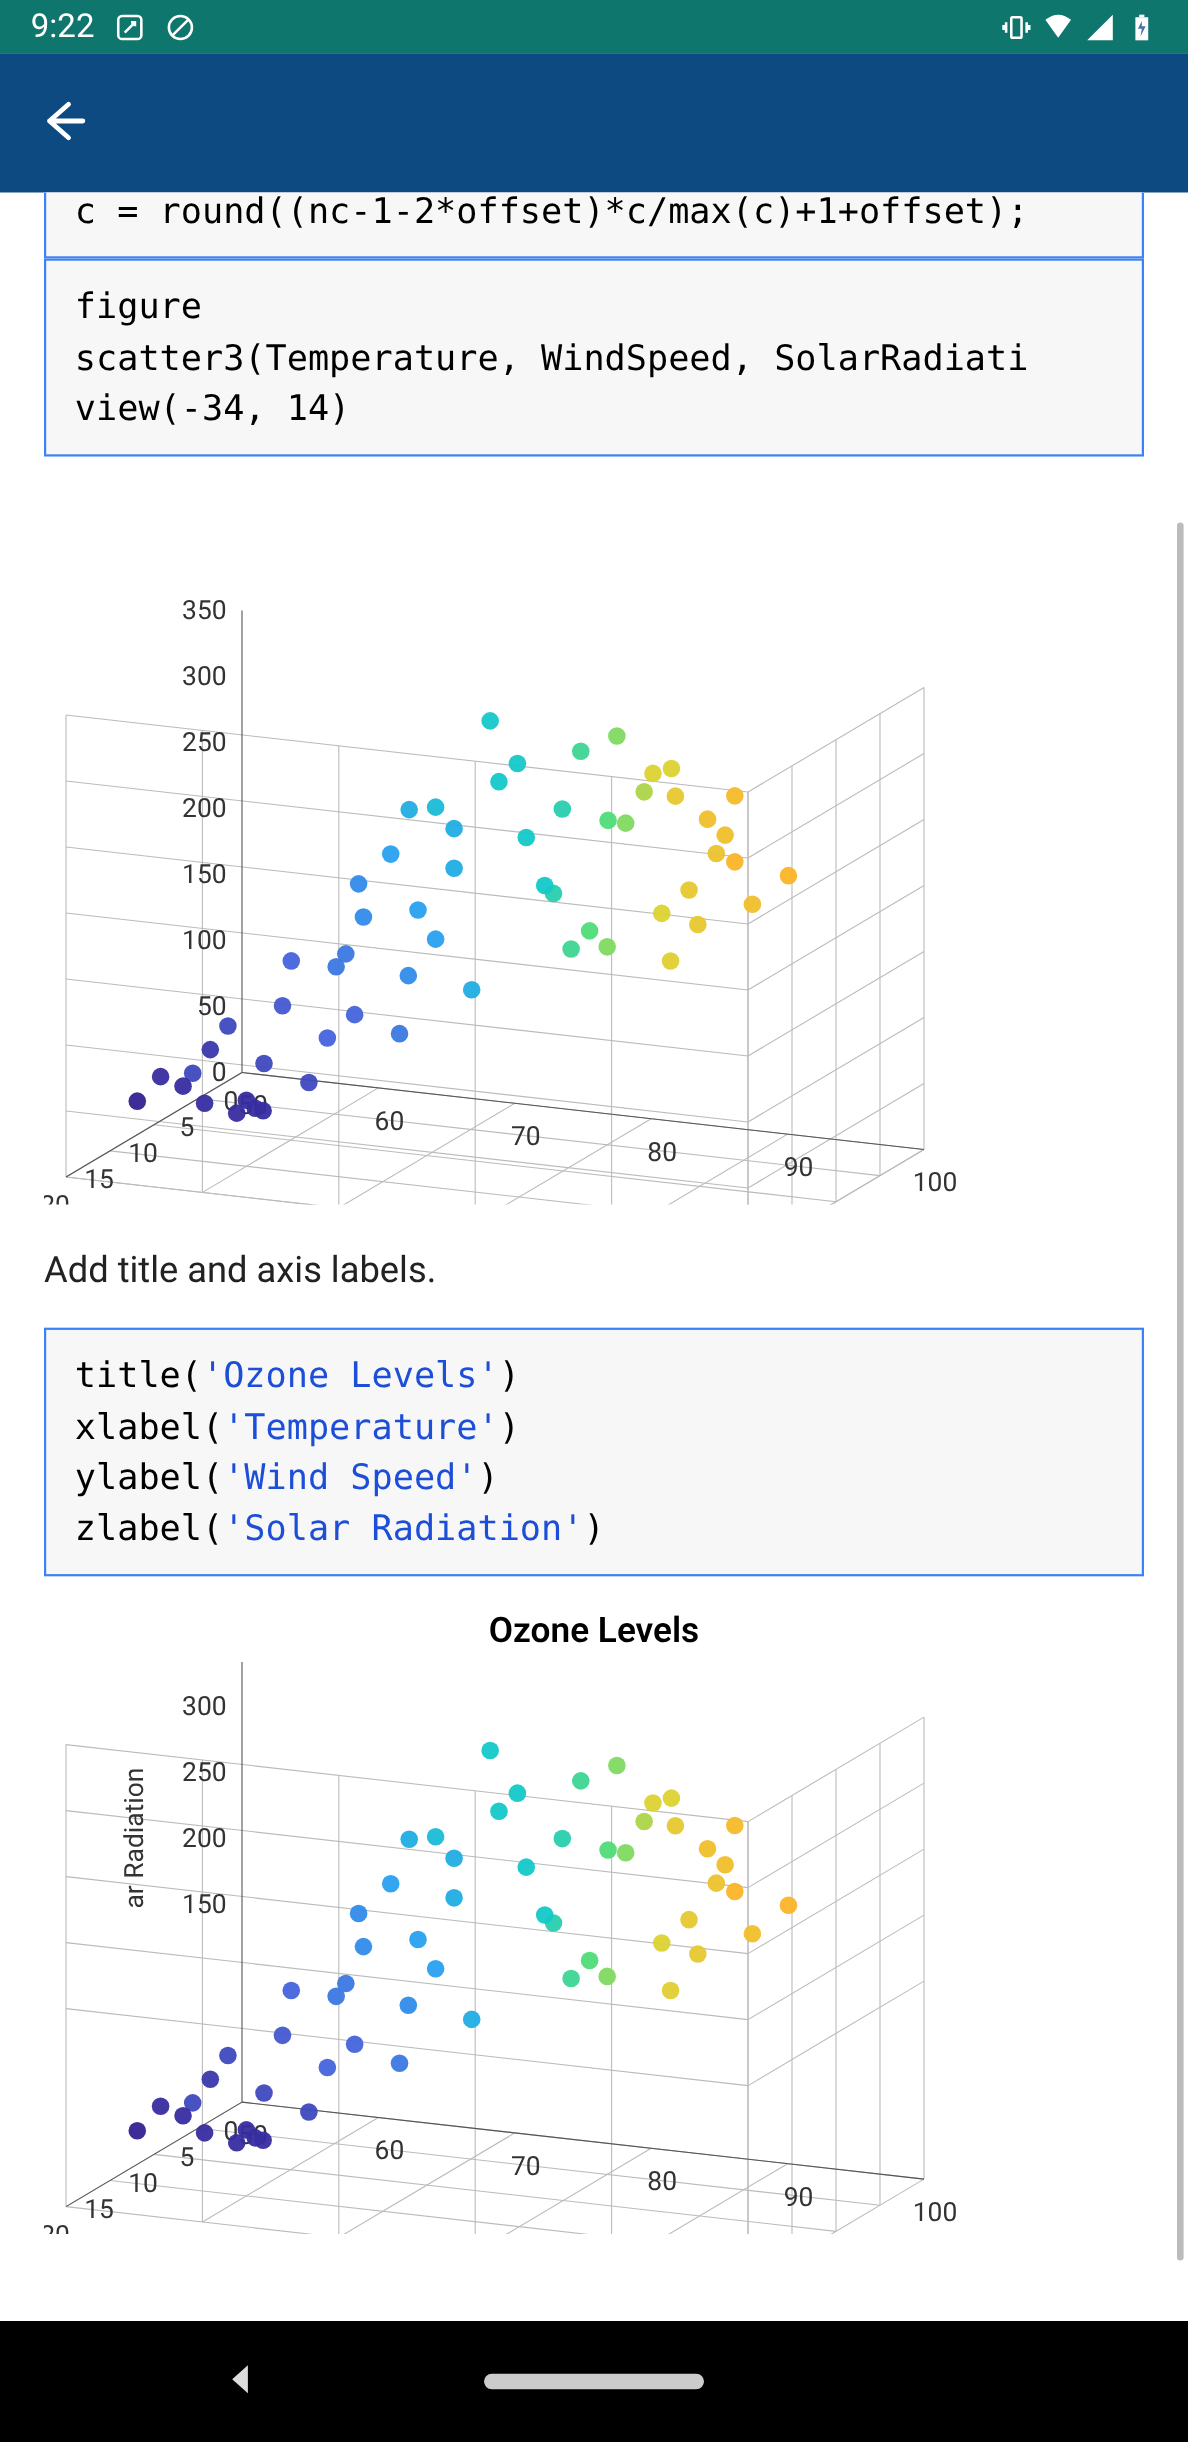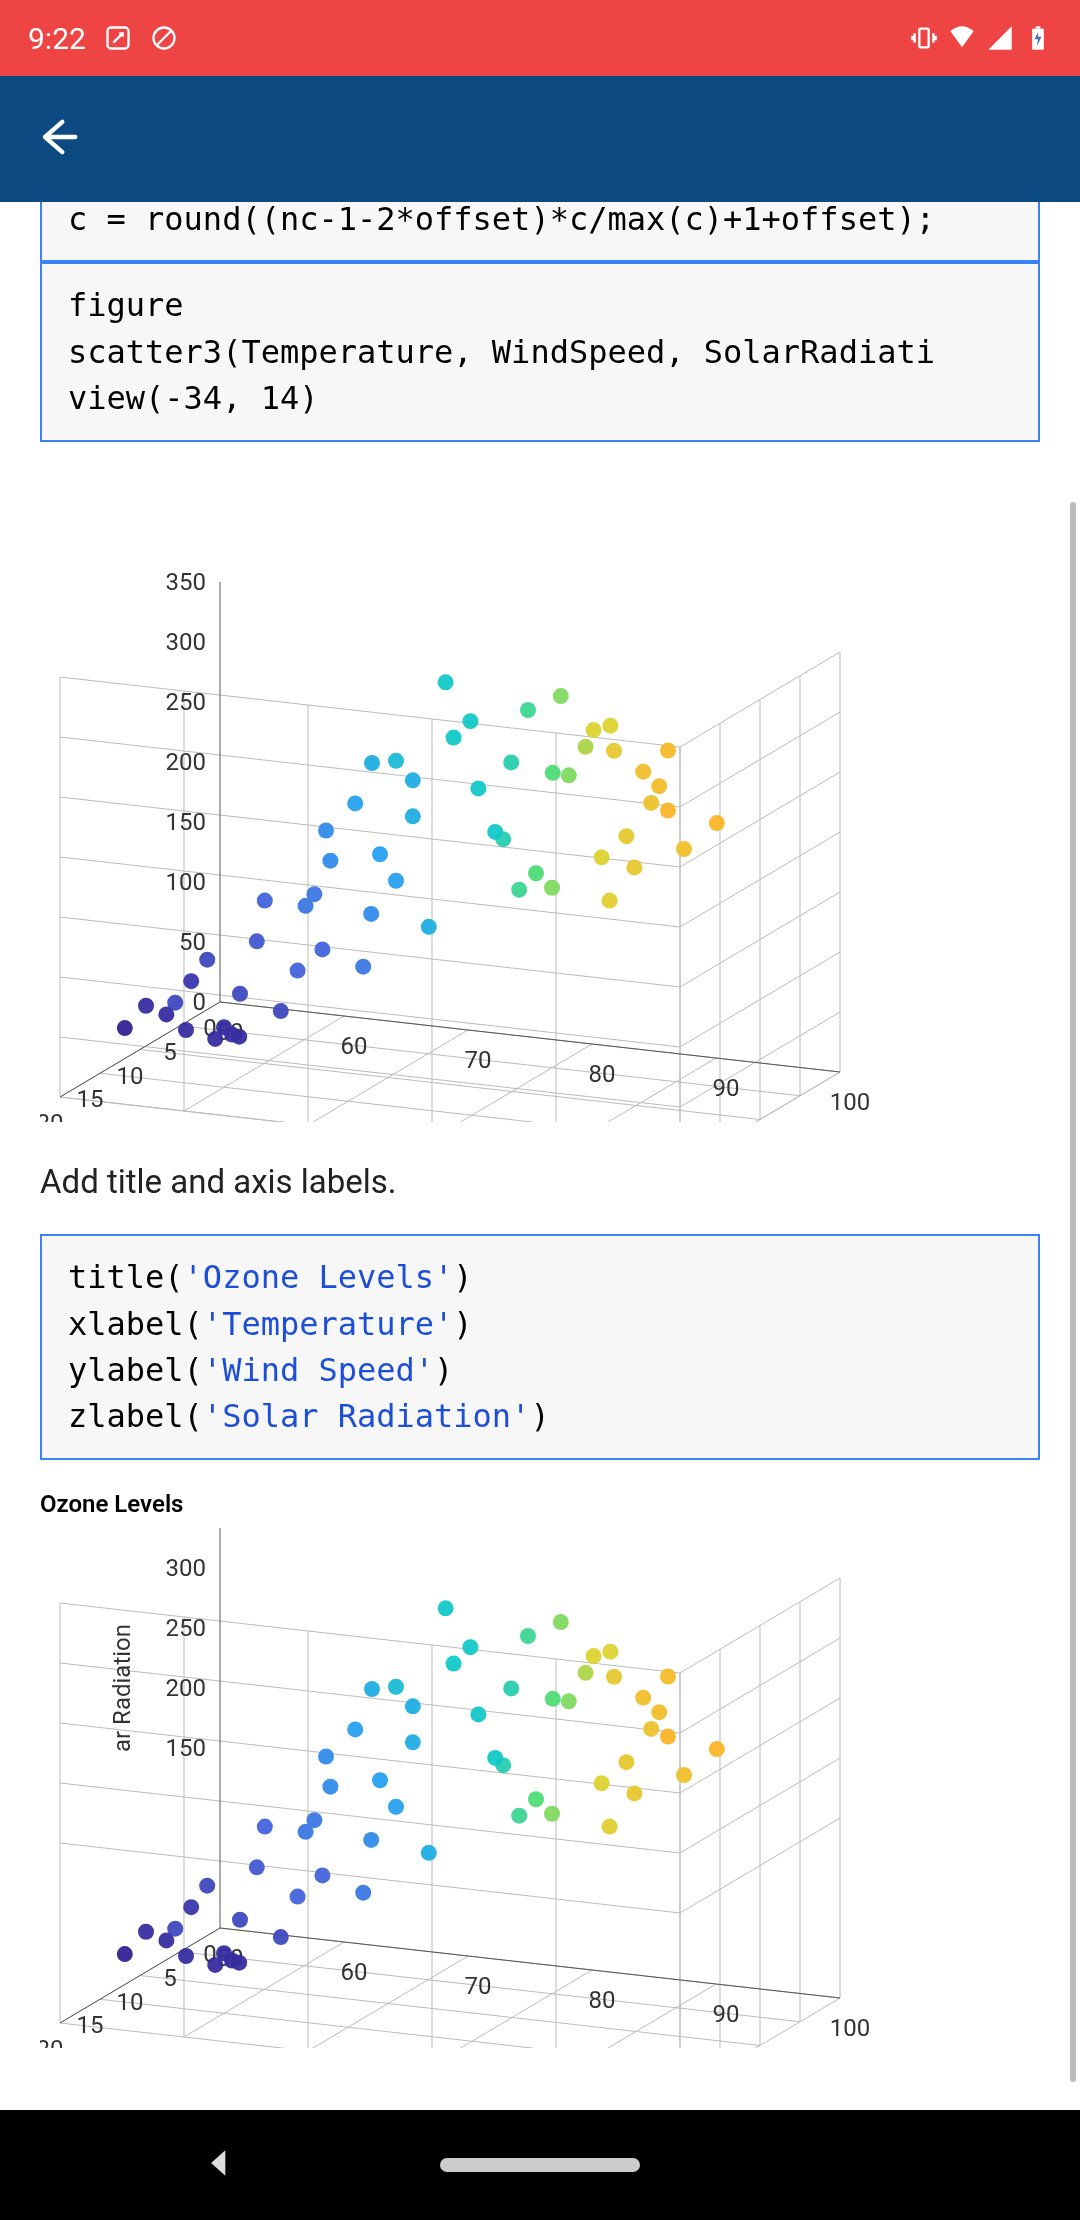--- a/index.html
+++ b/index.html
@@ -1,30 +1,30 @@
 <!DOCTYPE html>
 <html><head>
 <meta charset="utf-8">
 <style>
   * { box-sizing: border-box; margin: 0; padding: 0; }
   html, body { width: 1080px; height: 2220px; font-family: -apple-system, Roboto, sans-serif; background: #fff; overflow: hidden; }
-  .status-bar { height: 76px; background: #ef4444; color: #fff; display: flex; align-items: center; padding: 0 28px; font-size: 30px; }
+  .status-bar { height: 49px; background: #0f766e; color: #fff; display: flex; align-items: center; padding: 0 28px; font-size: 30px; }
   .status-left { display: flex; align-items: center; gap: 18px; }
   .status-right { margin-left: auto; display: flex; align-items: center; gap: 10px; }
   .status-icon { width: 28px; height: 28px; display: inline-flex; align-items: center; justify-content: center; }
   .app-bar { height: 126px; background: #0e4a82; display: flex; align-items: center; padding: 0 32px; }
   .back-btn svg { width: 52px; height: 52px; stroke: #fff; stroke-width: 4; fill: none; }
   .content { padding: 0 40px 0 40px; height: calc(2220px - 64px - 126px - 110px); overflow: hidden; position: relative; }
   .code-block { border: 2px solid #3b82f6; background: #f7f7f7; padding: 18px 26px; font-family: 'DejaVu Sans Mono', Menlo, Consolas, monospace; font-size: 32px; line-height: 1.45; color: #000; white-space: pre; overflow: hidden; margin: 0 0 0 0; }
   .code-block.cut-top { border-top: none; padding-top: 0; margin-top: -6px; }
   .body-text { font-size: 33px; color: #222; margin: 38px 0 30px 0; line-height: 1.35; }
   .str { color: #1d4ed8; }
   .chart-box { width: 100%; height: 640px; margin: 40px 0 10px 0; position: relative; }
   .chart-box.second { height: 520px; margin-top: 10px; }
-  .chart-title { font-size: 24px; font-weight: 600; color: #000; margin-top: 30px; }
+  .chart-title { text-align: center; font-size: 32px; font-weight: 600; color: #000; margin-top: 30px; }
   .scroll-hint { position: absolute; right: 4px; top: 300px; bottom: 40px; width: 6px; background: #bbb; border-radius: 3px; }
   .nav-bar { position: absolute; bottom: 0; left: 0; right: 0; height: 110px; background: #000; display: flex; align-items: center; justify-content: center; }
   .nav-back { position: absolute; left: 200px; }
   .nav-back svg { width: 38px; height: 38px; fill: #ddd; }
   .nav-pill { width: 200px; height: 14px; background: #ccc; border-radius: 8px; }
 </style>
 </head>
 <body>
 
 <div class="status-bar">

